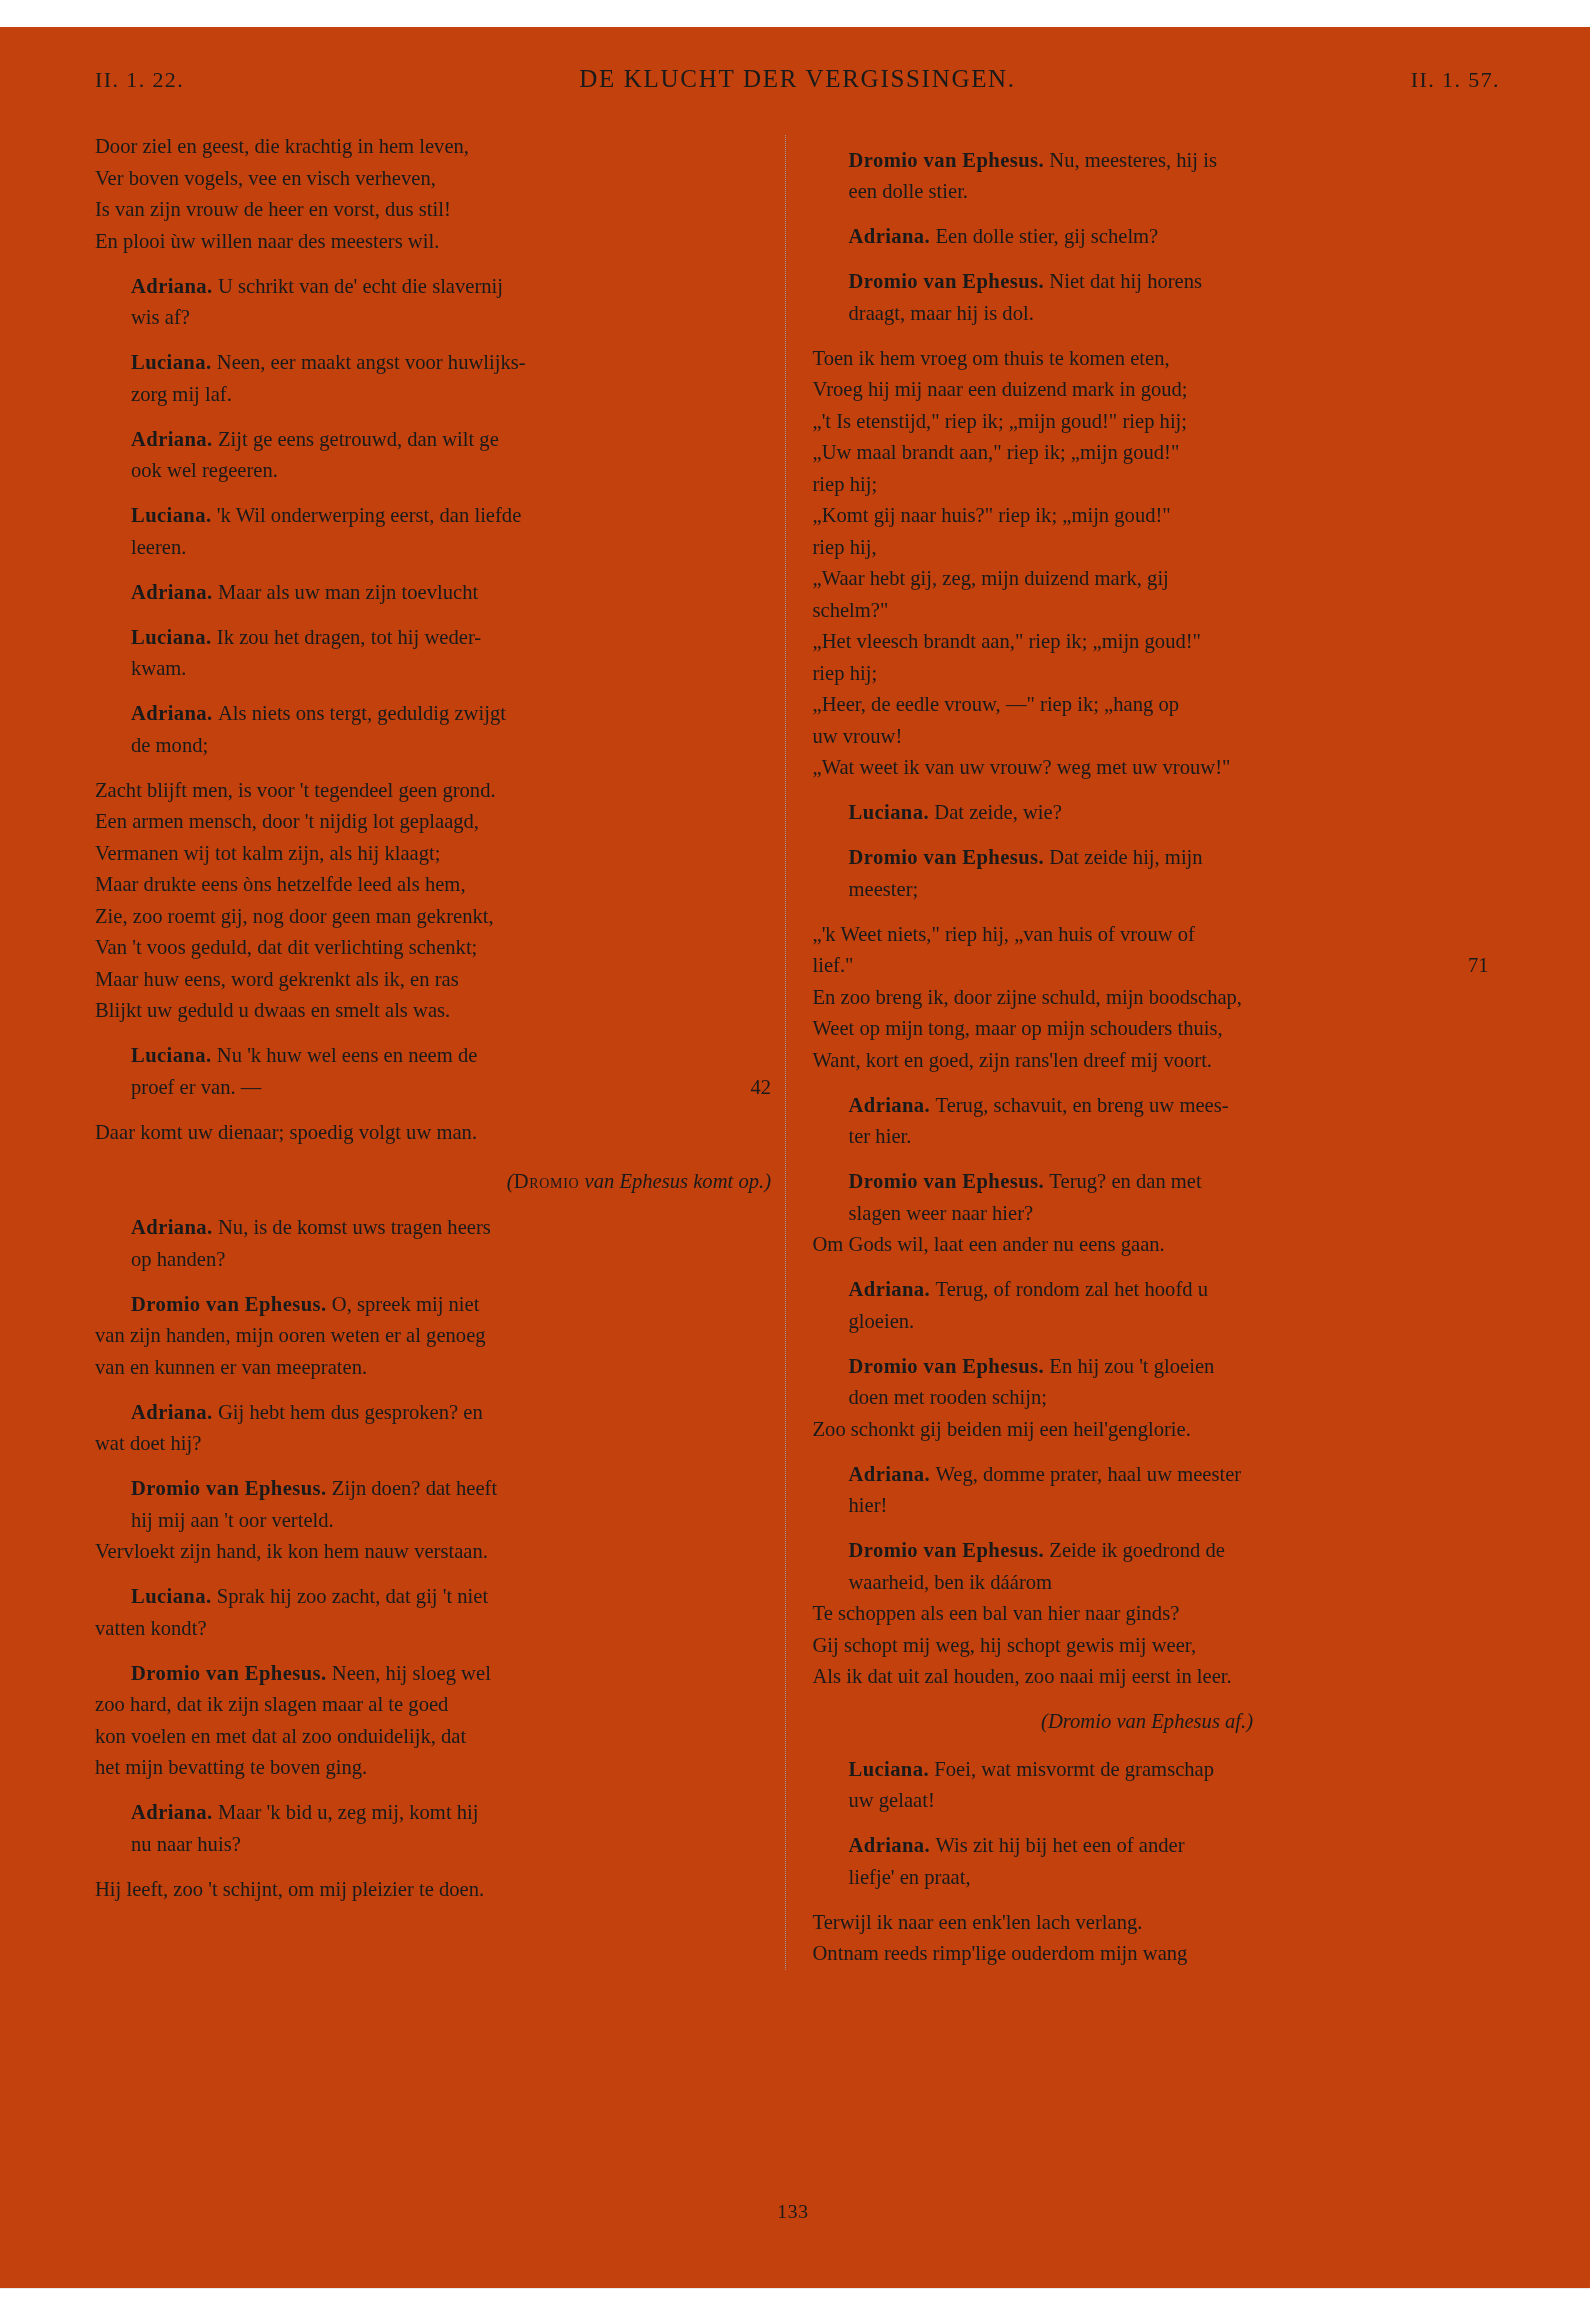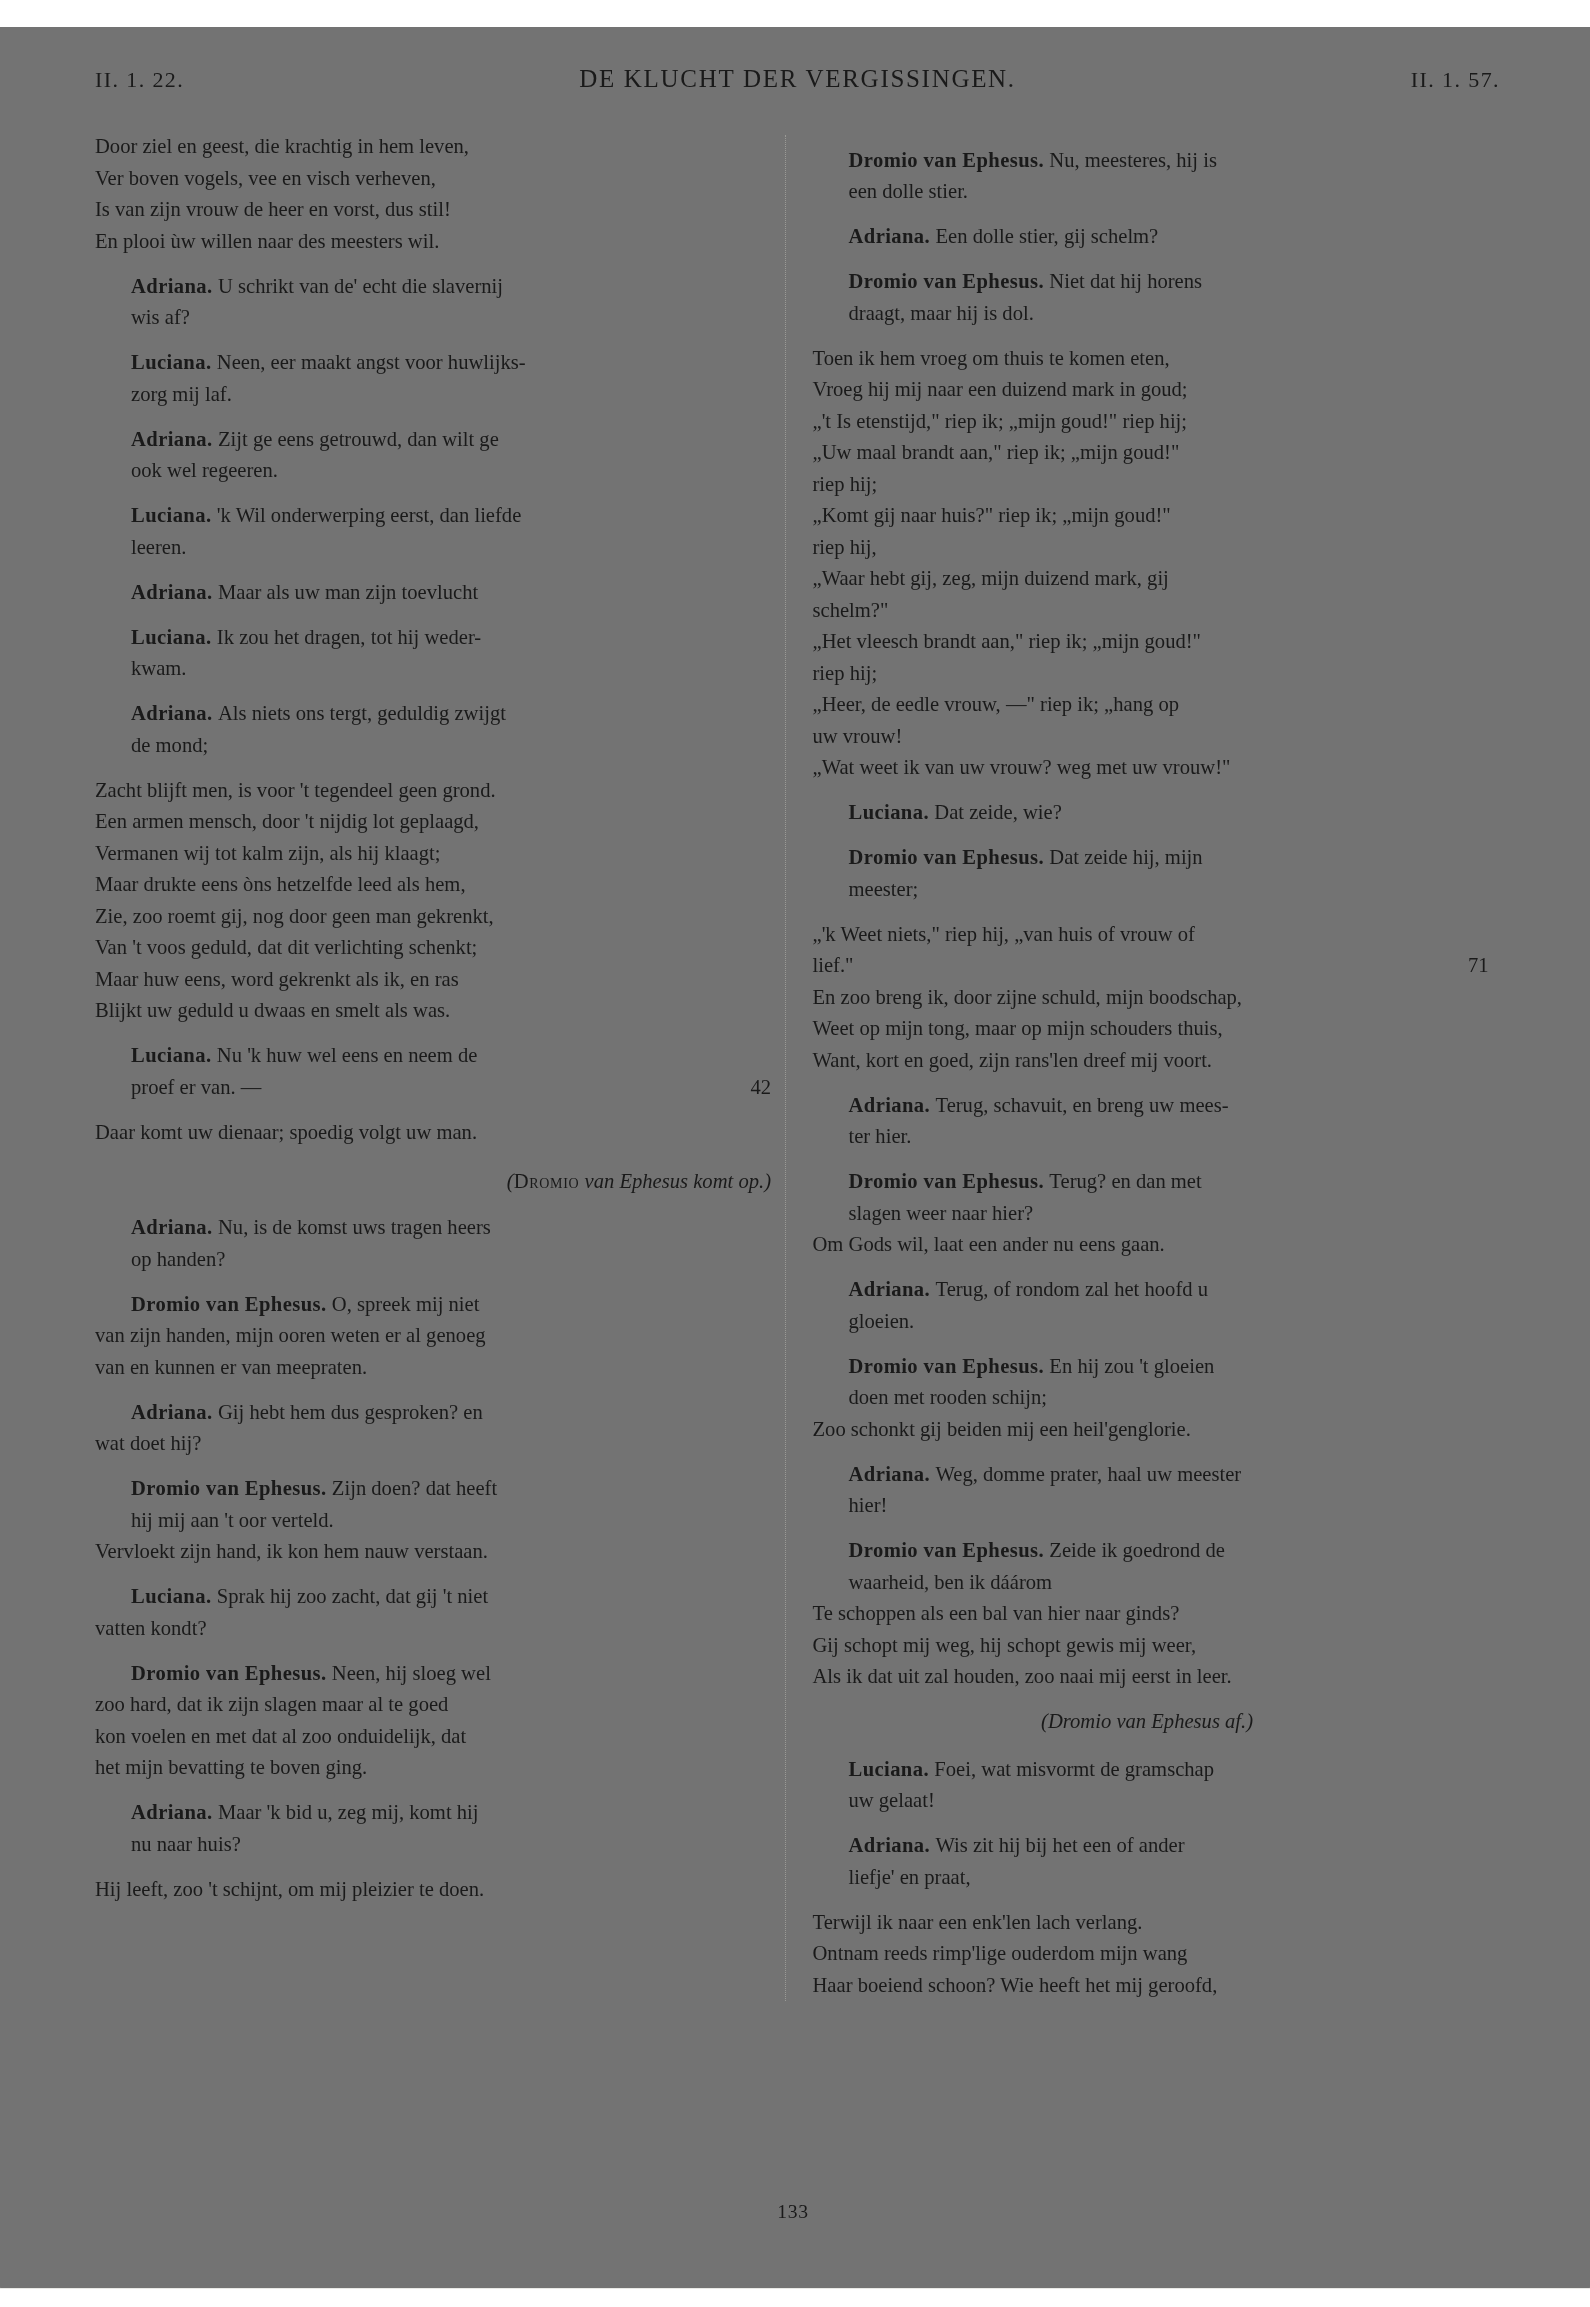--- a/index.html
+++ b/index.html
@@ -13,21 +13,21 @@
     font-family: "Liberation Serif", serif;
     color: #1a1a1a;
     position: relative;
     overflow: hidden;
   }
   .page {
     position: absolute;
     left: 0; top: 0;
     width: 1590px;
     height: 2307px;
-    background: #737373;
+    background: #c2410c;
     border-radius: 20px;
   }
   .scan-edge-top {
     position: absolute;
     left: 0; top: 0;
     width: 1590px; height: 27px;
     background: #ffffff;
   }
   .scan-edge-bottom {
     position: absolute;
@@ -370,21 +370,20 @@
         </div>
 
         <div class="speech">
           <div class="first"><span class="speaker">Adriana.</span><span>Wis zit hij bij het een of ander</span></div>
           <div>liefje' en praat,</div>
         </div>
 
         <div class="plain-block">
           <div class="vline">Terwijl ik naar een enk'len lach verlang.</div>
           <div class="vline">Ontnam reeds rimp'lige ouderdom mijn wang</div>
-          <div class="vline">Haar boeiend schoon? Wie heeft het mij geroofd,</div>
         </div>
 
       </div>
     </div>
   </div>
 
   <div class="folio">133</div>
   <div class="scan-edge-bottom"></div>
 </div>
 

